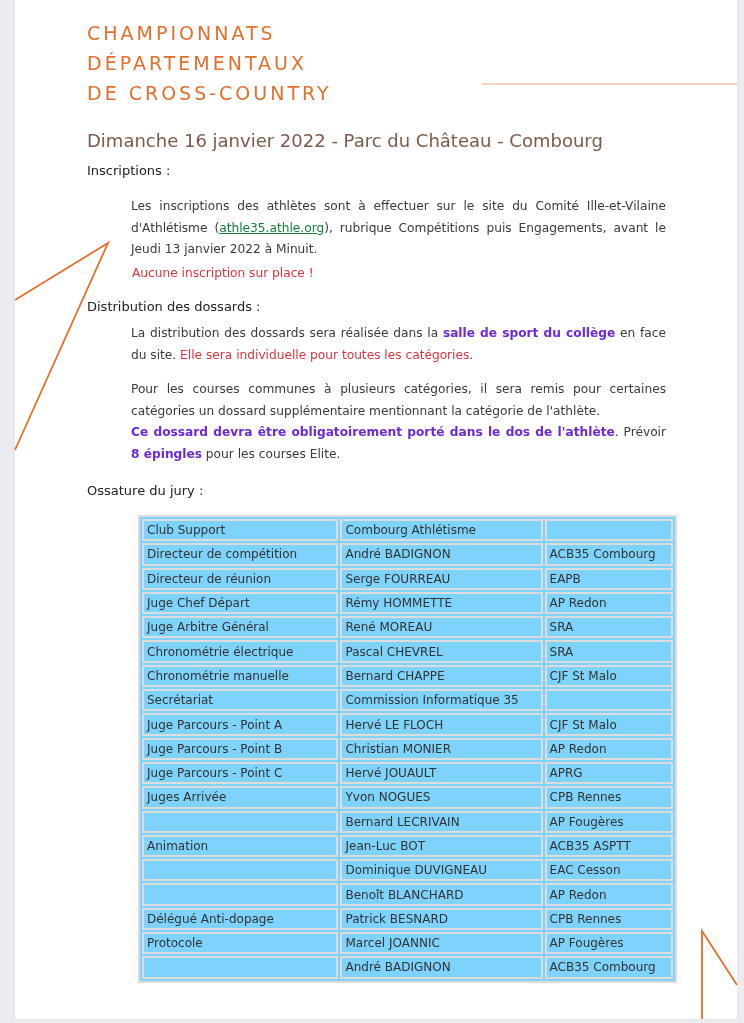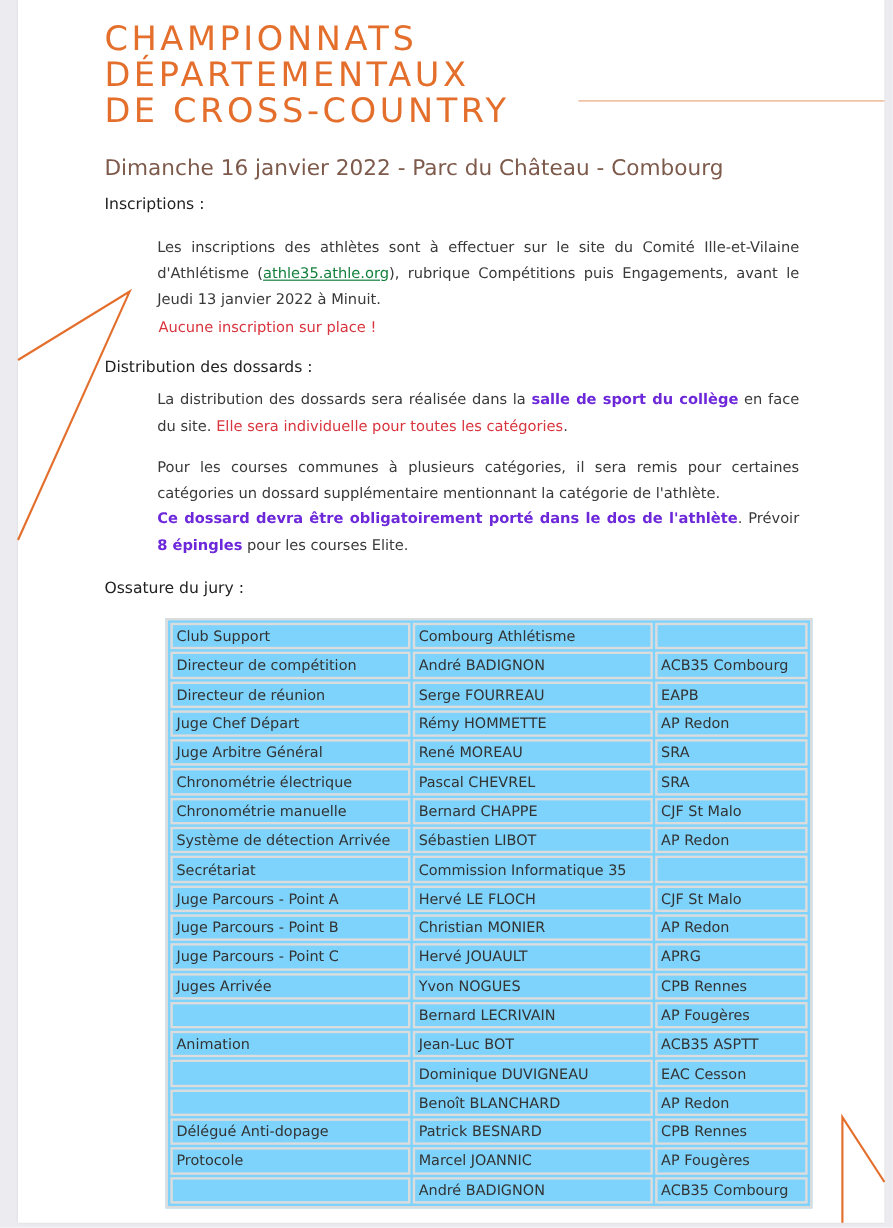--- a/index.html
+++ b/index.html
@@ -12,21 +12,21 @@
   .page {
     position: absolute; left: 15px; top: 0; width: 722px; height: 1019px;
     background: #ffffff;
     box-shadow: 0 0 2px rgba(0,0,0,0.08);
   }
   .deco { position: absolute; left: 0; top: 0; width: 744px; height: 1023px; pointer-events: none; }
   .title {
     position: absolute; left: 87px; top: 18px;
     color: #e46f2c;
     font-family: "DejaVu Sans", sans-serif;
-    font-size: 28px; letter-spacing: 3px; line-height: 30px;
+    font-size: 19px; letter-spacing: 3px; line-height: 30px;
     font-weight: normal;
   }
   .title div { height: 30px; }
   .subtitle {
     position: absolute; left: 87px; top: 130px;
     color: #7d5a4b; font-size: 18px;
     font-family: "DejaVu Sans", sans-serif;
   }
   .h2 {
     position: absolute; left: 87px;
@@ -127,25 +127,20 @@
         <td class="c1">Chronométrie électrique</td>
         <td class="c2">Pascal CHEVREL</td>
         <td class="c3">SRA</td>
       </tr>
       <tr>
         <td class="c1">Chronométrie manuelle</td>
         <td class="c2">Bernard CHAPPE</td>
         <td class="c3">CJF St Malo</td>
       </tr>
       <tr>
-        <td class="c1">Système de détection Arrivée</td>
-        <td class="c2">Sébastien LIBOT</td>
-        <td class="c3">AP Redon</td>
-      </tr>
-      <tr>
         <td class="c1">Secrétariat</td>
         <td class="c2">Commission Informatique 35</td>
         <td class="c3"></td>
       </tr>
       <tr>
         <td class="c1">Juge Parcours - Point A</td>
         <td class="c2">Hervé LE FLOCH</td>
         <td class="c3">CJF St Malo</td>
       </tr>
       <tr>

